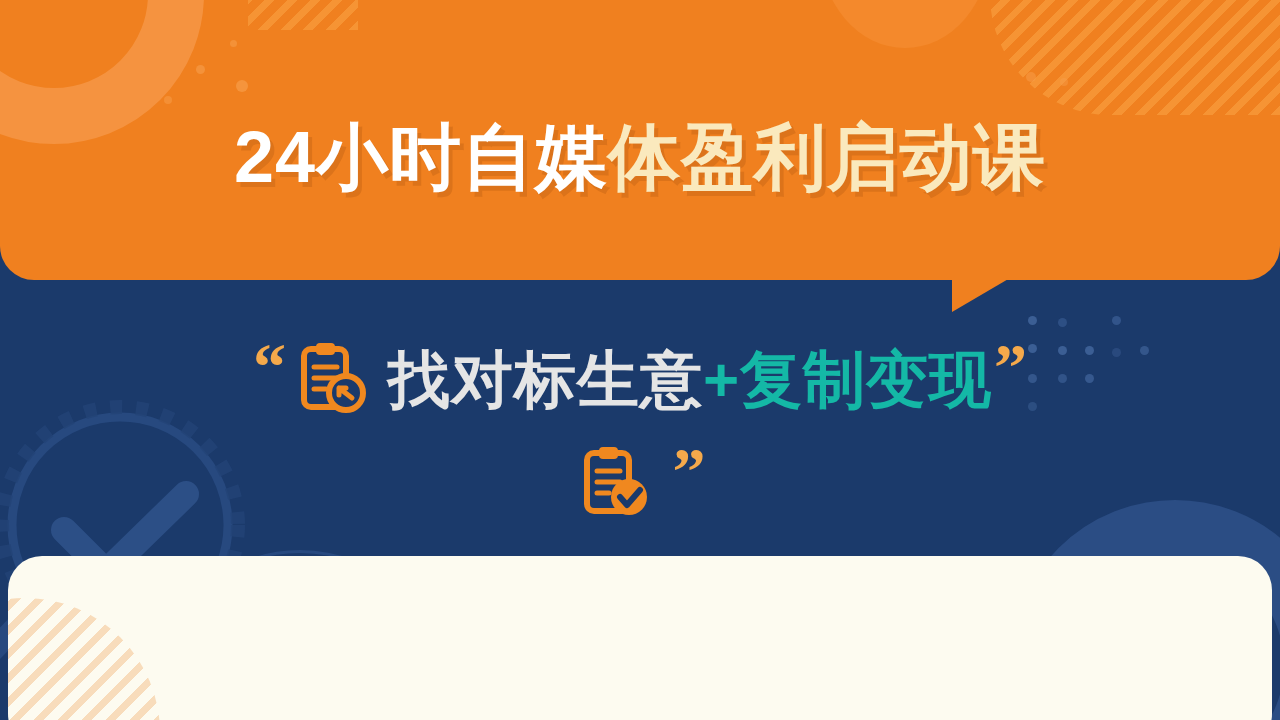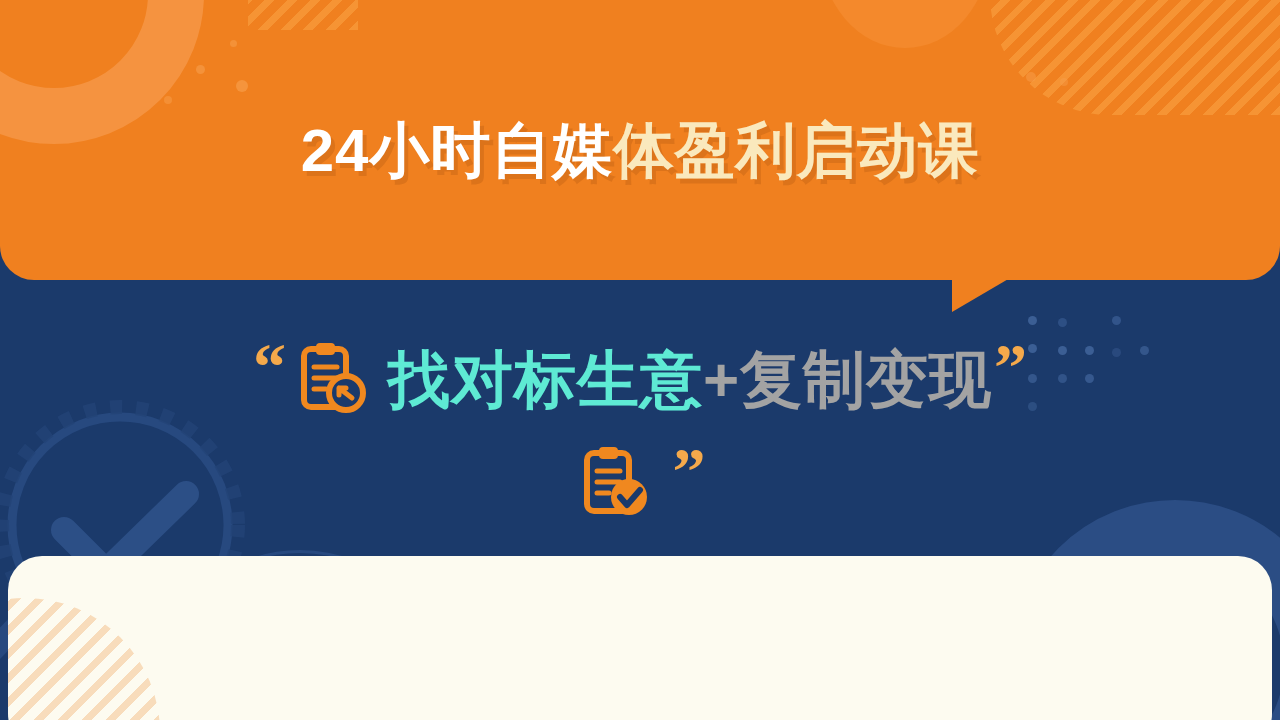--- a/index.html
+++ b/index.html
@@ -84,21 +84,21 @@
     width:0; height:0;
     border-left:0 solid transparent;
     border-top:34px solid #f0801f;
     border-right:58px solid transparent;
   }
 
   
   .title {
     position:absolute; left:0; top:121px; width:1280px;
     text-align:center; white-space:nowrap;
-    font-size:60px; font-weight:bold; letter-spacing:1px;
+    font-size:72px; font-weight:bold; letter-spacing:1px;
     line-height:1;
     text-shadow:4px 5px 0 rgba(150,70,10,.22);
   }
   .title .seg-w { color:#ffffff; }
   .title .seg-c { color:#fae9bd; }
 
   
   .lines {
     position:absolute; left:0; top:328px; width:1280px;
   }
@@ -112,22 +112,22 @@
     line-height:1;
   }
   .quote-open { margin-right:6px; align-self:flex-start; margin-top:6px; }
   .quote-close { margin-left:2px; align-self:flex-start; margin-top:6px; }
   .lico { width:78px; height:78px; margin-right:18px; flex:0 0 auto; }
   .lico svg { display:block; }
   .ltext {
     font-size:62px; font-weight:bold; line-height:1;
     letter-spacing:1px;
   }
-  .ltext .w { color:#5eead4; }
-  .ltext .o { color:#a3a3a3; }
+  .ltext .w { color:#e5e5e5; }
+  .ltext .o { color:#14b8a6; }
 
   
   .card {
     position:absolute; left:8px; bottom:-28px;
     width:1264px; height:192px;
     background:#fdfbf0;
     border-radius:34px;
     overflow:hidden;
   }
   .card-stripe-circle {

